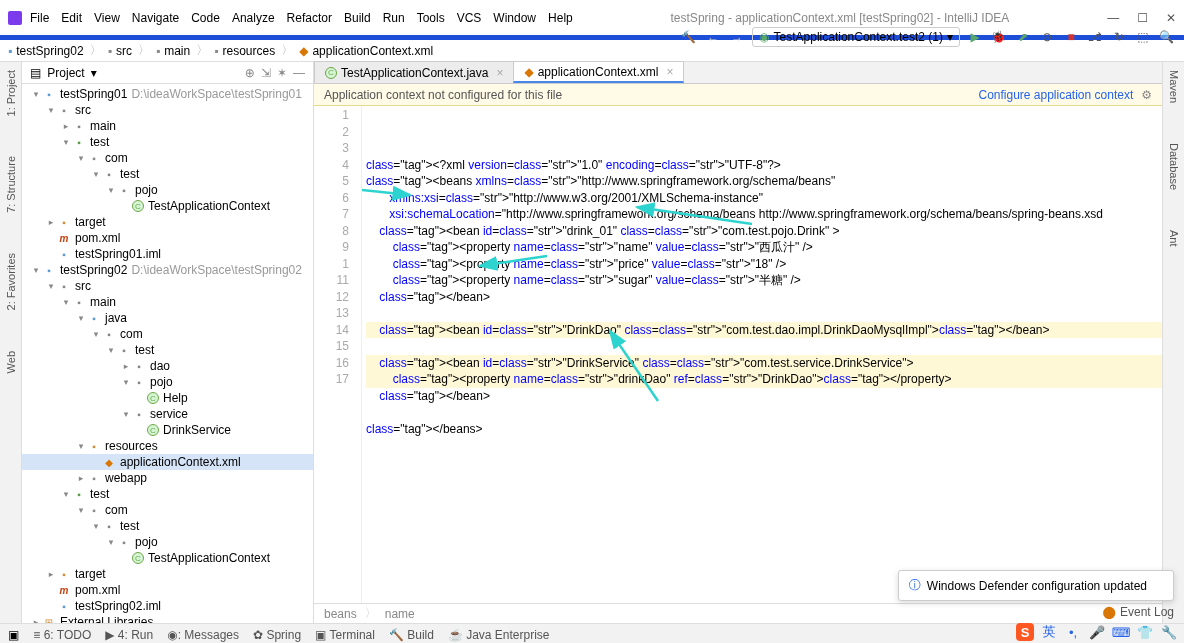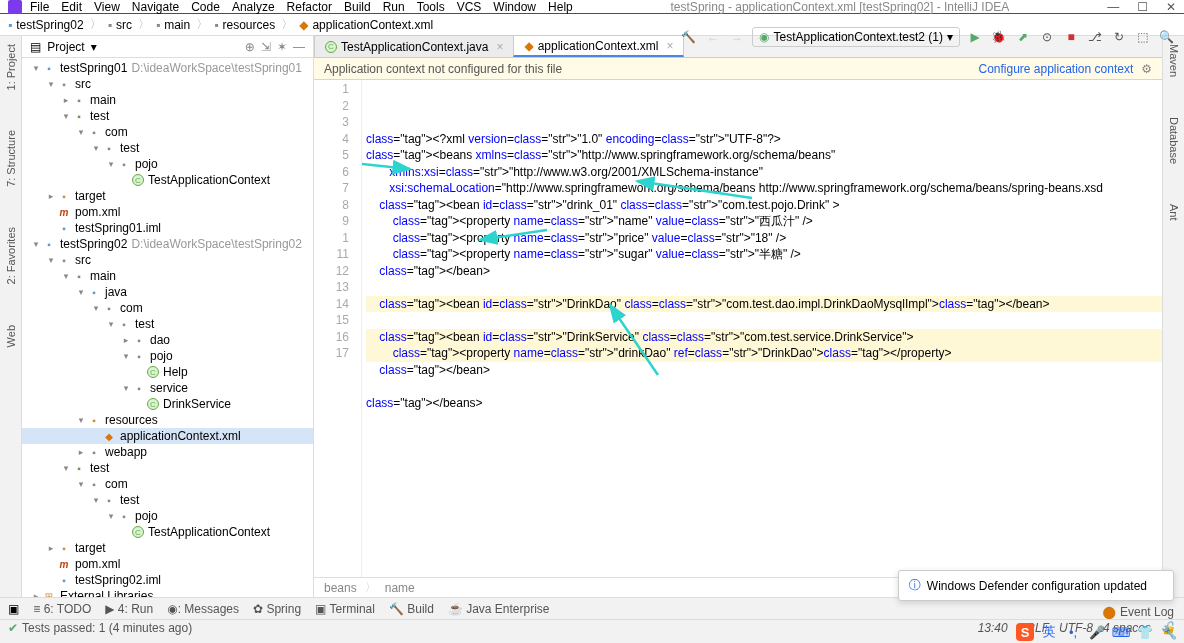--- a/index.html
+++ b/index.html
@@ -1,17 +1,17 @@
 <!DOCTYPE html>
 <html><head>
 <meta charset="utf-8">
 <style>
 *{margin:0;padding:0;box-sizing:border-box;font-family:"Segoe UI",Arial,sans-serif;font-size:12px;}
 body{width:1184px;height:643px;background:#f2f2f2;overflow:hidden;position:relative;}
-.titlebar{height:14px;background:#fff;display:flex;align-items:center;padding:0 8px;border-bottom:1px solid #1d4ed8;}
+.titlebar{height:40px;background:#fff;display:flex;align-items:center;padding:0 8px;border-bottom:5px solid #1d4ed8;}
 .titlebar .appicon{width:14px;height:14px;background:#7c3aed;border-radius:2px;margin-right:8px;}
 .titlebar .menu{display:flex;gap:12px;}
 .titlebar .menu span{cursor:pointer;}
 .titlebar .title{flex:1;text-align:center;color:#888;}
 .titlebar .winbtns{display:flex;gap:18px;color:#555;}
 .breadcrumb{height:22px;background:#fff;display:flex;align-items:center;padding:0 8px;border-bottom:1px solid #ddd;gap:6px;}
 .breadcrumb .crumb{display:flex;align-items:center;gap:4px;}
 .breadcrumb .sep{color:#aaa;}
 .toolbar-right{position:absolute;right:8px;top:26px;height:22px;display:flex;align-items:center;gap:6px;}
 .toolbar-right .btn{width:18px;height:18px;display:flex;align-items:center;justify-content:center;color:#555;}

